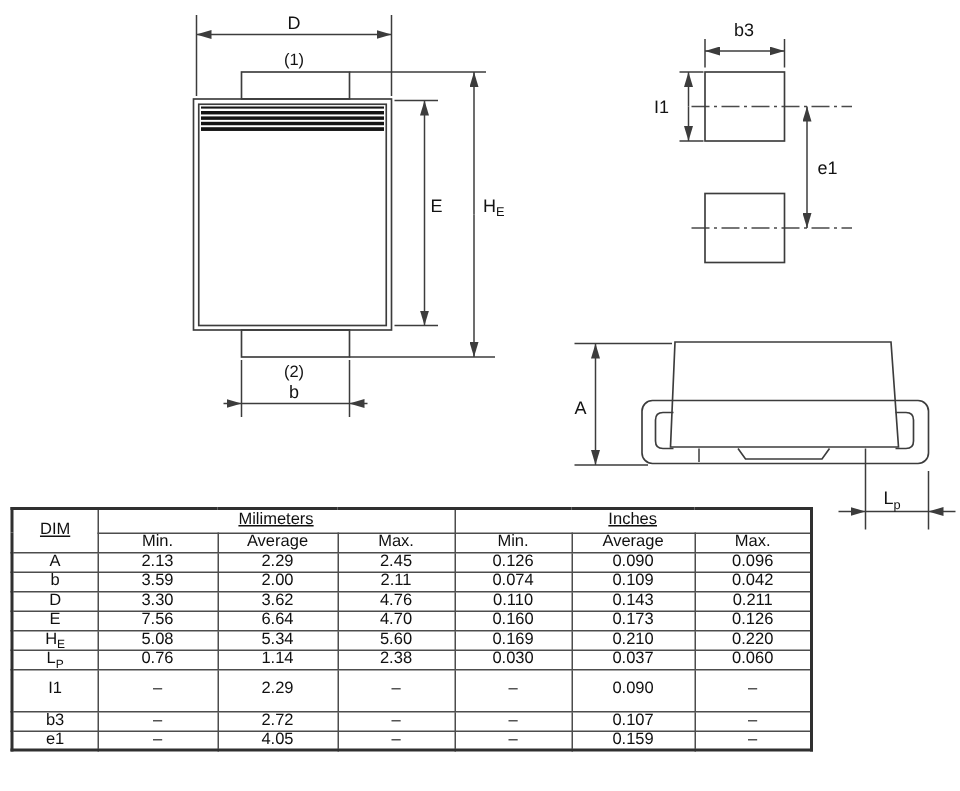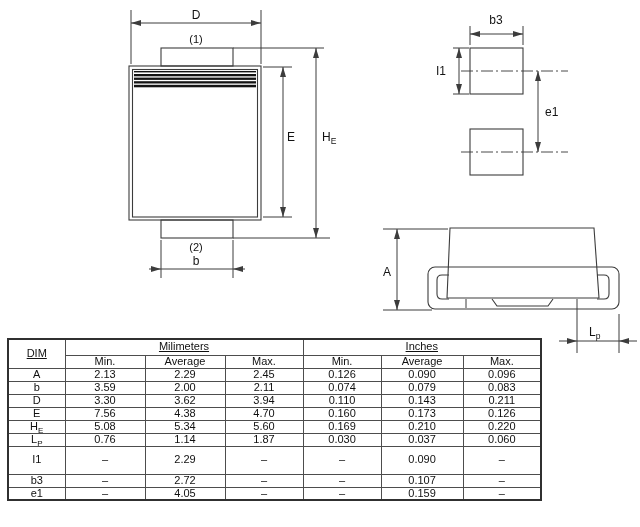--- a/index.html
+++ b/index.html
@@ -133,55 +133,55 @@
         <td>0.126</td>
         <td>0.090</td>
         <td>0.096</td>
       </tr>
       <tr class="r-data">
         <td><span>b</span><sub></sub></td>
         <td>3.59</td>
         <td>2.00</td>
         <td>2.11</td>
         <td>0.074</td>
-        <td>0.079</td>
-        <td>0.083</td>
+        <td>0.109</td>
+        <td>0.042</td>
       </tr>
       <tr class="r-data">
         <td><span>D</span><sub></sub></td>
         <td>3.30</td>
         <td>3.62</td>
-        <td>3.94</td>
+        <td>4.76</td>
         <td>0.110</td>
         <td>0.143</td>
         <td>0.211</td>
       </tr>
       <tr class="r-data">
         <td><span>E</span><sub></sub></td>
         <td>7.56</td>
-        <td>4.38</td>
+        <td>6.64</td>
         <td>4.70</td>
         <td>0.160</td>
         <td>0.173</td>
         <td>0.126</td>
       </tr>
       <tr class="r-data">
         <td><span>H</span><sub>E</sub></td>
         <td>5.08</td>
         <td>5.34</td>
         <td>5.60</td>
         <td>0.169</td>
         <td>0.210</td>
         <td>0.220</td>
       </tr>
       <tr class="r-data">
         <td><span>L</span><sub>P</sub></td>
         <td>0.76</td>
         <td>1.14</td>
-        <td>1.87</td>
+        <td>2.38</td>
         <td>0.030</td>
         <td>0.037</td>
         <td>0.060</td>
       </tr>
       <tr class="r-tall">
         <td><span>I1</span><sub></sub></td>
         <td>–</td>
         <td>2.29</td>
         <td>–</td>
         <td>–</td>

